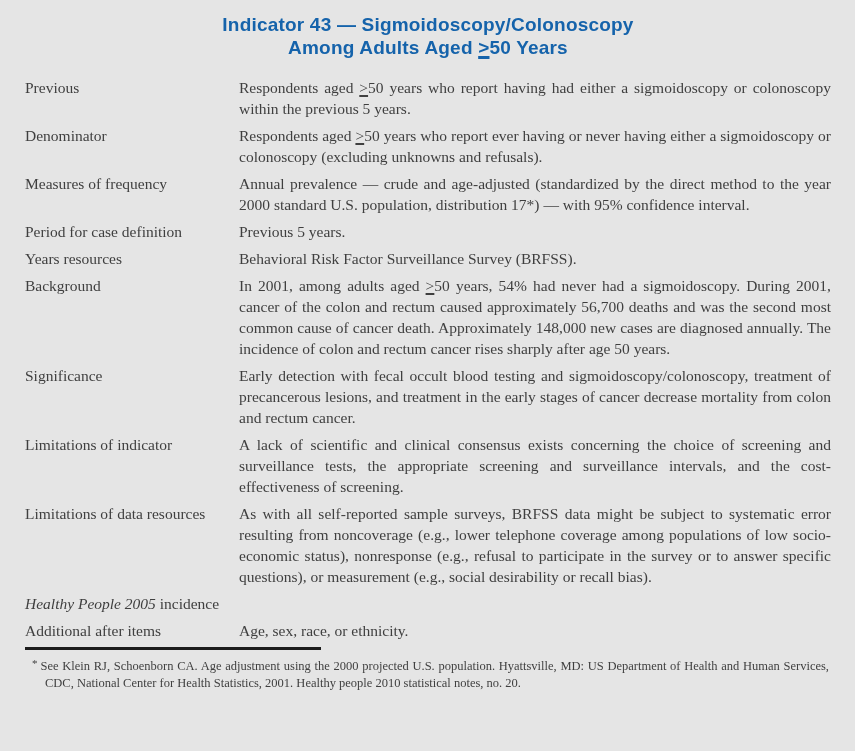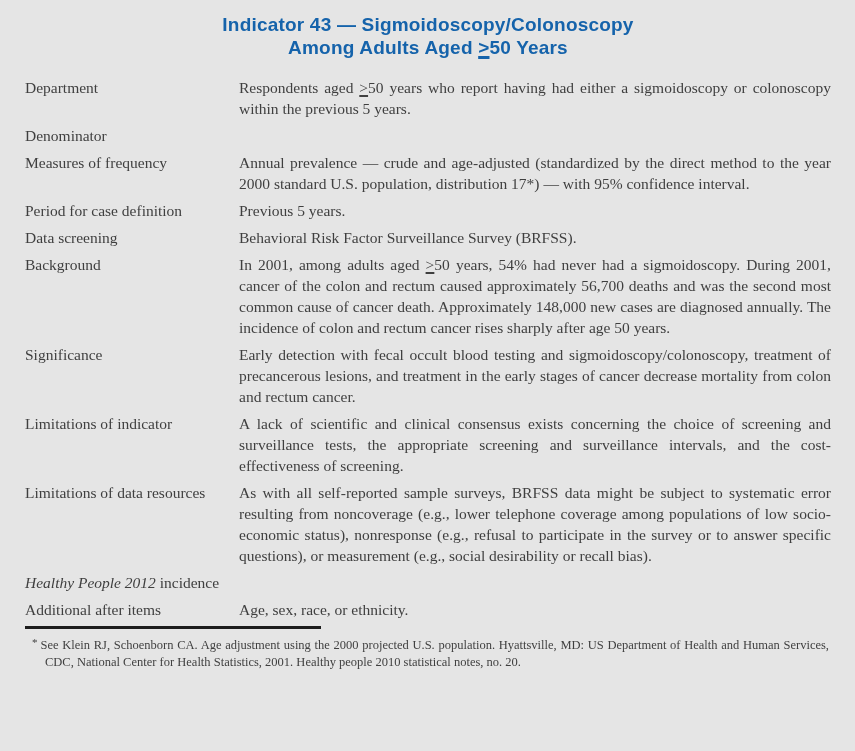--- a/index.html
+++ b/index.html
@@ -80,56 +80,57 @@
 
 <div class="page" style="color: rgb(63, 63, 63);">
 
   <h1 class="title" style="color: rgb(21, 99, 171);">
     <span class="title-line">Indicator 43 — Sigmoidoscopy/Colonoscopy</span>
     <span class="title-line">Among Adults Aged <span class="geq">&gt;</span>50 Years</span>
   </h1>
 
   <div class="rows" id="rows">
       <div class="row">
-        <div class="row-label"><span>Department</span></div>
+        <div class="row-label"><span>Previous</span></div>
         <div class="row-body">Respondents aged <span class="geq">&gt;</span>50 years who report having had either a sigmoidoscopy or colonoscopy within the previous 5 years.</div>
       </div>
       <div class="row">
         <div class="row-label"><span>Denominator</span></div>
+        <div class="row-body">Respondents aged <span class="geq">&gt;</span>50 years who report ever having or never having either a sigmoidoscopy or colonoscopy (excluding unknowns and refusals).</div>
       </div>
       <div class="row">
         <div class="row-label"><span>Measures of frequency</span></div>
         <div class="row-body">Annual prevalence — crude and age-adjusted (standardized by the direct method to the year 2000 standard U.S. population, distribution 17*) — with 95% confidence interval.</div>
       </div>
       <div class="row">
         <div class="row-label"><span>Period for case definition</span></div>
         <div class="row-body">Previous 5 years.</div>
       </div>
       <div class="row">
-        <div class="row-label"><span>Data screening</span></div>
+        <div class="row-label"><span>Years resources</span></div>
         <div class="row-body">Behavioral Risk Factor Surveillance Survey (BRFSS).</div>
       </div>
       <div class="row">
         <div class="row-label"><span>Background</span></div>
         <div class="row-body">In 2001, among adults aged <span class="geq">&gt;</span>50 years, 54% had never had a sigmoidoscopy. During 2001, cancer of the colon and rectum caused approximately 56,700 deaths and was the second most common cause of cancer death. Approximately 148,000 new cases are diagnosed annually. The incidence of colon and rectum cancer rises sharply after age 50 years.</div>
       </div>
       <div class="row">
         <div class="row-label"><span>Significance</span></div>
         <div class="row-body">Early detection with fecal occult blood testing and sigmoidoscopy/colonoscopy, treatment of precancerous lesions, and treatment in the early stages of cancer decrease mortality from colon and rectum cancer.</div>
       </div>
       <div class="row">
         <div class="row-label"><span>Limitations of indicator</span></div>
         <div class="row-body">A lack of scientific and clinical consensus exists concerning the choice of screening and surveillance tests, the appropriate screening and surveillance intervals, and the cost-effectiveness of screening.</div>
       </div>
       <div class="row">
         <div class="row-label"><span>Limitations of data resources</span></div>
         <div class="row-body">As with all self-reported sample surveys, BRFSS data might be subject to systematic error resulting from noncoverage (e.g., lower telephone coverage among populations of low socio-economic status), nonresponse (e.g., refusal to participate in the survey or to answer specific questions), or measurement (e.g., social desirability or recall bias).</div>
       </div>
       <div class="row">
-        <div class="row-label"><span class="ital">Healthy People 2012</span><span> incidence</span></div>
+        <div class="row-label"><span class="ital">Healthy People 2005</span><span> incidence</span></div>
       </div>
       <div class="row">
         <div class="row-label"><span>Additional after items</span></div>
         <div class="row-body">Age, sex, race, or ethnicity.</div>
       </div>
     </div>
 
   <div class="footnote-rule" style="background: rgb(28, 28, 28);"></div>
 
   <div class="footnote">

